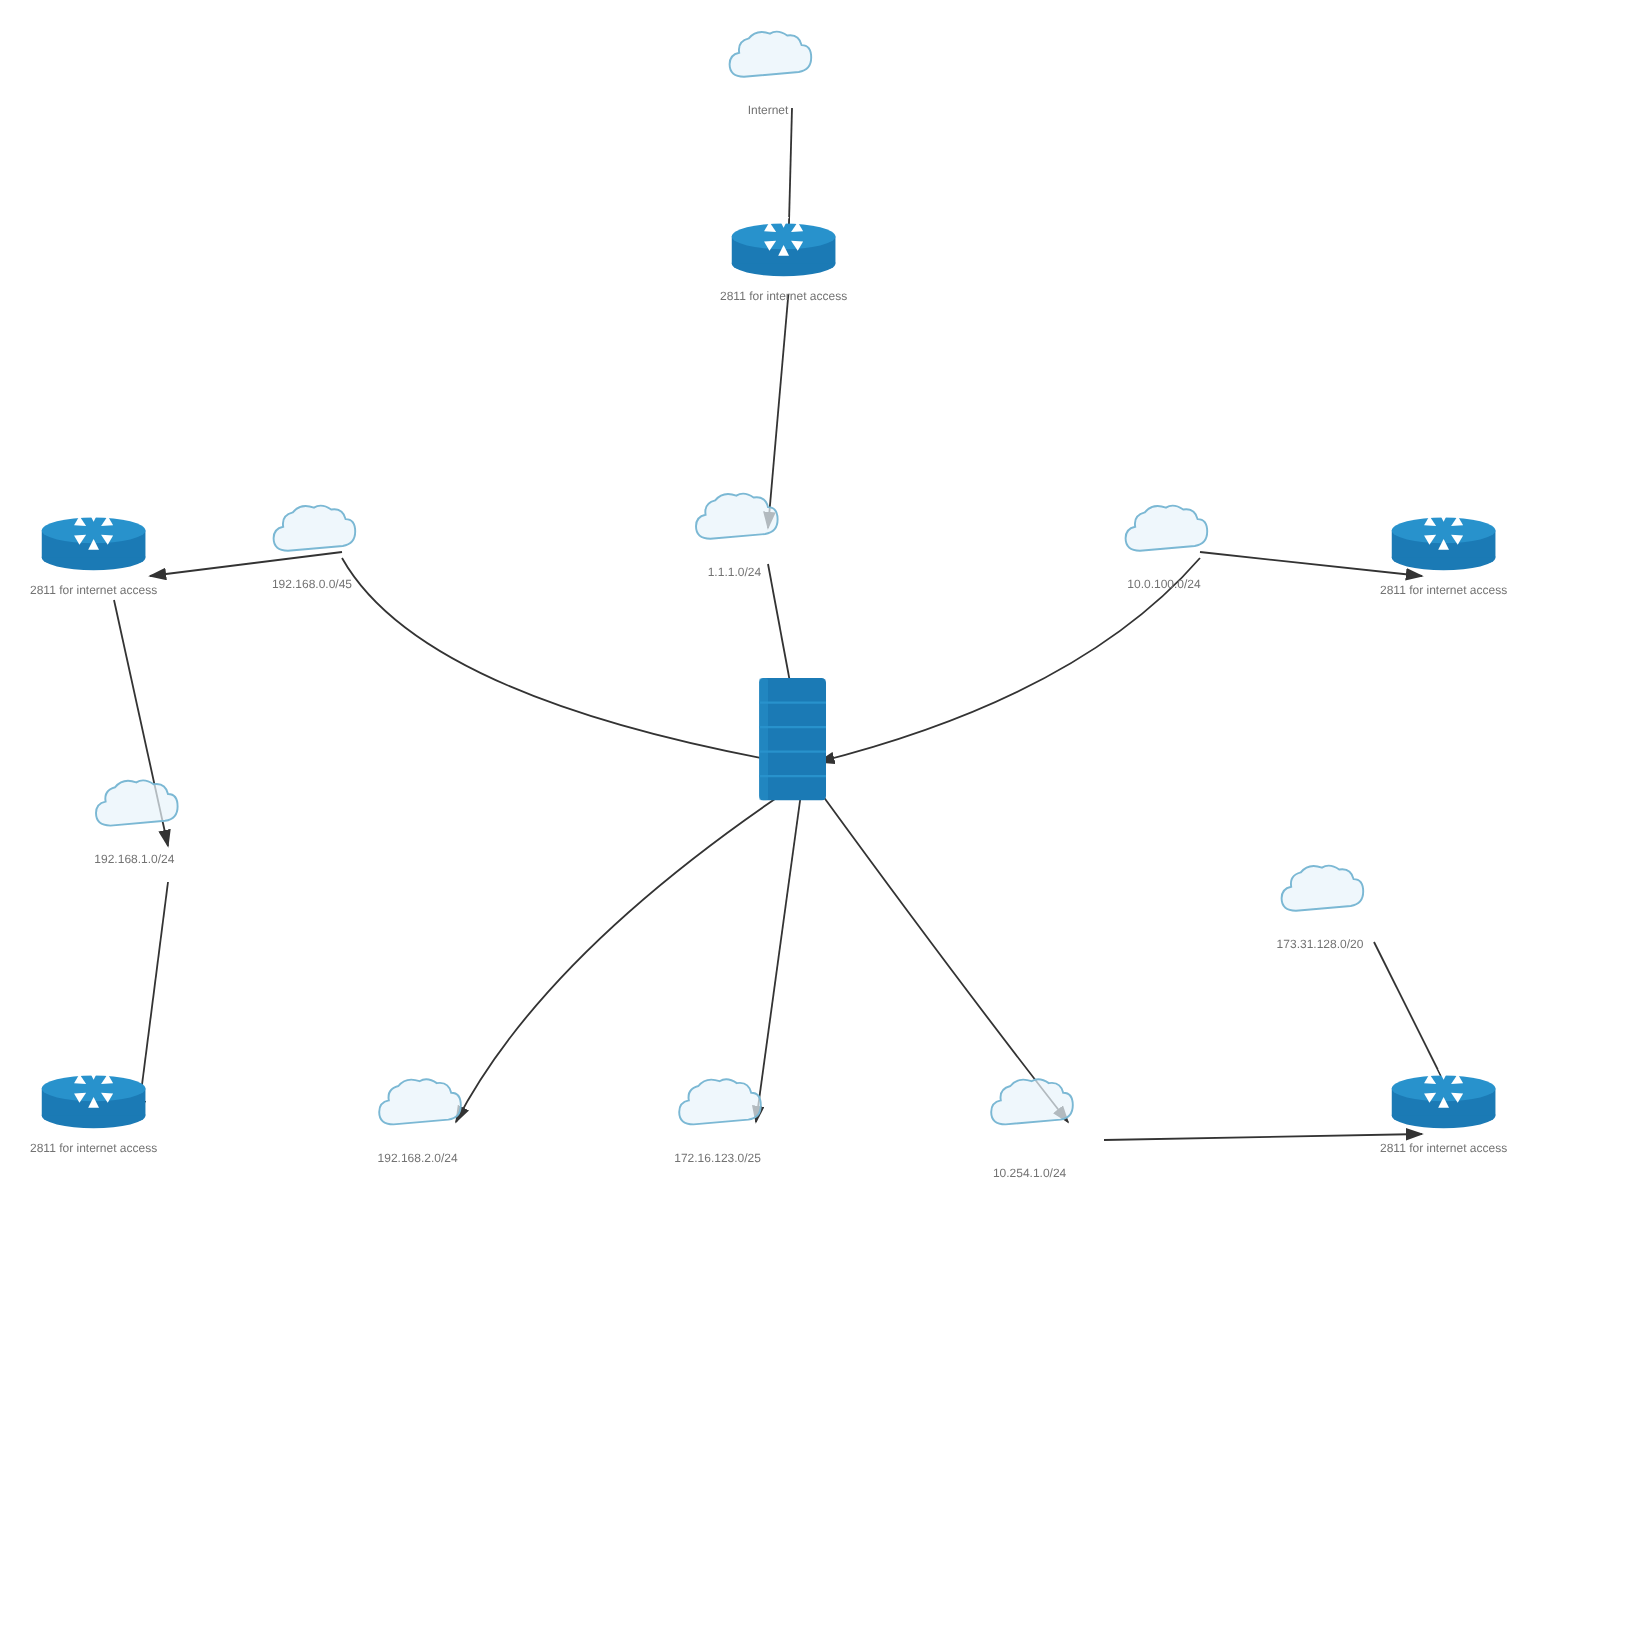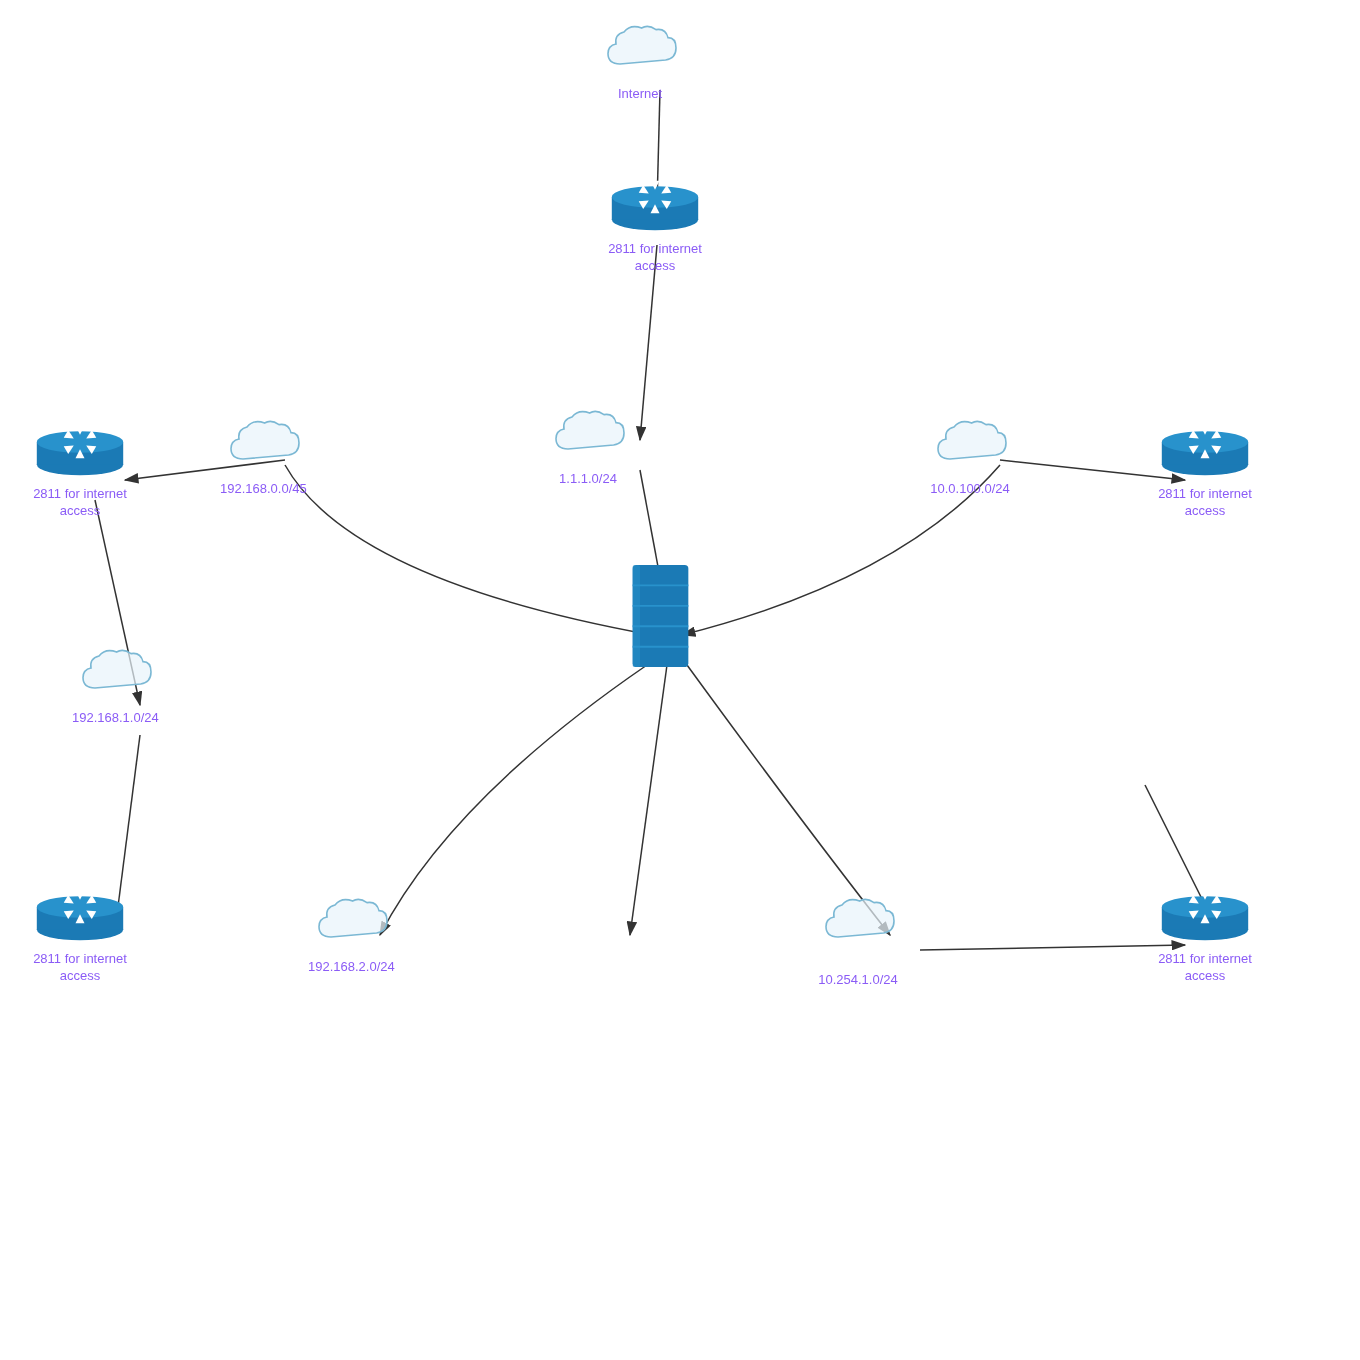--- a/index.html
+++ b/index.html
@@ -24,22 +24,22 @@
       pointer-events: none;
     }
     .node {
       position: absolute;
       display: flex;
       flex-direction: column;
       align-items: center;
       text-align: center;
     }
     .node-label {
-      font-size: 13px;
-      color: #8b5cf6;
+      font-size: 10px;
+      color: #737373;
       margin-top: 6px;
       line-height: 1.3;
       max-width: 110px;
     }
   </style>
 </head>
 <body>
 
 <div id="diagram">
   <svg id="connections" xmlns="http://www.w3.org/2000/svg">
@@ -129,21 +129,21 @@
   </svg></div>
       <div class="node-label">2811 for internet
 access</div>
     </div>
     <div class="node" style="left: 220px; top: 415px;">
       <div style="width:80px;height:60px;"><svg viewBox="0 0 100 70" xmlns="http://www.w3.org/2000/svg">
     <path d="M25,55 Q10,55 10,42 Q10,32 20,30 Q18,18 30,15 Q38,5 52,10 Q60,5 70,12 Q82,10 85,22 Q95,22 95,35 Q95,48 82,50 Z" fill="#e8f4fb" stroke="#7bb8d4" stroke-width="2" fill-opacity="0.7"></path>
   </svg></div>
       <div class="node-label">192.168.0.0/45</div>
     </div>
-    <div class="node" style="left: 548px; top: 405px;">
+    <div class="node" style="left: 572px; top: 405px;">
       <div style="width:80px;height:60px;"><svg viewBox="0 0 100 70" xmlns="http://www.w3.org/2000/svg">
     <path d="M25,55 Q10,55 10,42 Q10,32 20,30 Q18,18 30,15 Q38,5 52,10 Q60,5 70,12 Q82,10 85,22 Q95,22 95,35 Q95,48 82,50 Z" fill="#e8f4fb" stroke="#7bb8d4" stroke-width="2" fill-opacity="0.7"></path>
   </svg></div>
       <div class="node-label">1.1.1.0/24</div>
     </div>
     <div class="node" style="left: 930px; top: 415px; text-align: right;">
       <div style="width:80px;height:60px;"><svg viewBox="0 0 100 70" xmlns="http://www.w3.org/2000/svg">
     <path d="M25,55 Q10,55 10,42 Q10,32 20,30 Q18,18 30,15 Q38,5 52,10 Q60,5 70,12 Q82,10 85,22 Q95,22 95,35 Q95,48 82,50 Z" fill="#e8f4fb" stroke="#7bb8d4" stroke-width="2" fill-opacity="0.7"></path>
   </svg></div>
       <div class="node-label">10.0.100.0/24</div>
@@ -185,26 +185,38 @@
   </svg></div>
       <div class="node-label">2811 for internet
 access</div>
     </div>
     <div class="node" style="left: 308px; top: 893px;">
       <div style="width:80px;height:60px;"><svg viewBox="0 0 100 70" xmlns="http://www.w3.org/2000/svg">
     <path d="M25,55 Q10,55 10,42 Q10,32 20,30 Q18,18 30,15 Q38,5 52,10 Q60,5 70,12 Q82,10 85,22 Q95,22 95,35 Q95,48 82,50 Z" fill="#e8f4fb" stroke="#7bb8d4" stroke-width="2" fill-opacity="0.7"></path>
   </svg></div>
       <div class="node-label">192.168.2.0/24</div>
     </div>
+    <div class="node" style="left: 558px; top: 893px;">
+      <div style="width:80px;height:60px;"><svg viewBox="0 0 100 70" xmlns="http://www.w3.org/2000/svg">
+    <path d="M25,55 Q10,55 10,42 Q10,32 20,30 Q18,18 30,15 Q38,5 52,10 Q60,5 70,12 Q82,10 85,22 Q95,22 95,35 Q95,48 82,50 Z" fill="#e8f4fb" stroke="#7bb8d4" stroke-width="2" fill-opacity="0.7"></path>
+  </svg></div>
+      <div class="node-label">172.16.123.0/25</div>
+    </div>
     <div class="node" style="left: 818px; top: 893px; gap: 13px;">
       <div style="width:80px;height:60px;"><svg viewBox="0 0 100 70" xmlns="http://www.w3.org/2000/svg">
     <path d="M25,55 Q10,55 10,42 Q10,32 20,30 Q18,18 30,15 Q38,5 52,10 Q60,5 70,12 Q82,10 85,22 Q95,22 95,35 Q95,48 82,50 Z" fill="#e8f4fb" stroke="#7bb8d4" stroke-width="2" fill-opacity="0.7"></path>
   </svg></div>
       <div class="node-label">10.254.1.0/24</div>
     </div>
+    <div class="node" style="left: 1060px; top: 715px;">
+      <div style="width:80px;height:60px;"><svg viewBox="0 0 100 70" xmlns="http://www.w3.org/2000/svg">
+    <path d="M25,55 Q10,55 10,42 Q10,32 20,30 Q18,18 30,15 Q38,5 52,10 Q60,5 70,12 Q82,10 85,22 Q95,22 95,35 Q95,48 82,50 Z" fill="#e8f4fb" stroke="#7bb8d4" stroke-width="2" fill-opacity="0.7"></path>
+  </svg></div>
+      <div class="node-label">173.31.128.0/20</div>
+    </div>
     <div class="node" style="left: 1150px; top: 880px;">
       <div style="width:90px;height:65px;"><svg viewBox="0 0 100 70" xmlns="http://www.w3.org/2000/svg">
 
     <ellipse cx="50" cy="55" rx="48" ry="12" fill="#1b7ab5"></ellipse>
     <rect x="2" y="30" width="96" height="25" fill="#1b7ab5"></rect>
     <ellipse cx="50" cy="30" rx="48" ry="12" fill="#2892cc"></ellipse>
 
     <g fill="white" transform="translate(50,30)">
       <polygon points="-5,-18 5,-18 0,-8" transform="rotate(0)"></polygon>
       <polygon points="-5,-18 5,-18 0,-8" transform="rotate(60)"></polygon>

